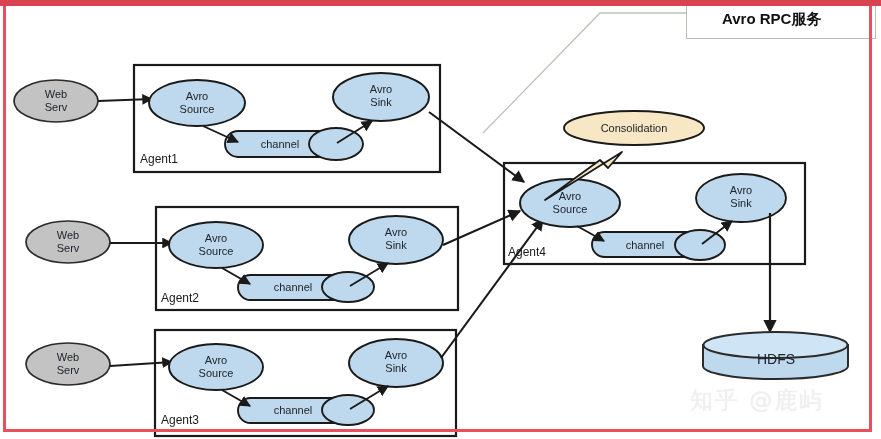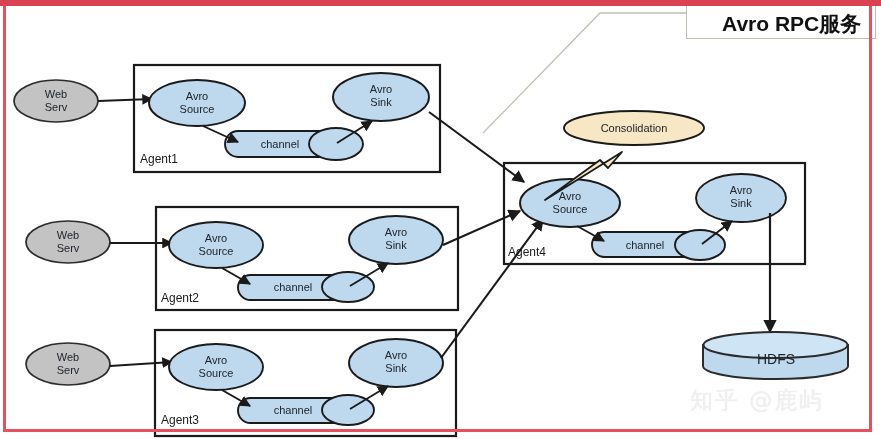--- a/index.html
+++ b/index.html
@@ -63,21 +63,21 @@
   .agentlabel {
     font-family: "Liberation Sans", "DejaVu Sans", sans-serif;
     fill: #1a1a1a;
     font-size: 12px;
     text-anchor: start;
   }
   .rpc-title {
     position: absolute;
     font-family: "Liberation Sans", "DejaVu Sans", sans-serif;
     font-weight: bold;
-    font-size: 21px;
+    font-size: 15px;
     color: #111111;
   }
   #rpc-box {
     position: absolute;
     left: 686px;
     top: 4px;
     width: 190px;
     height: 35px;
     border: 1px solid #bdbdb0;
     border-top: none;

